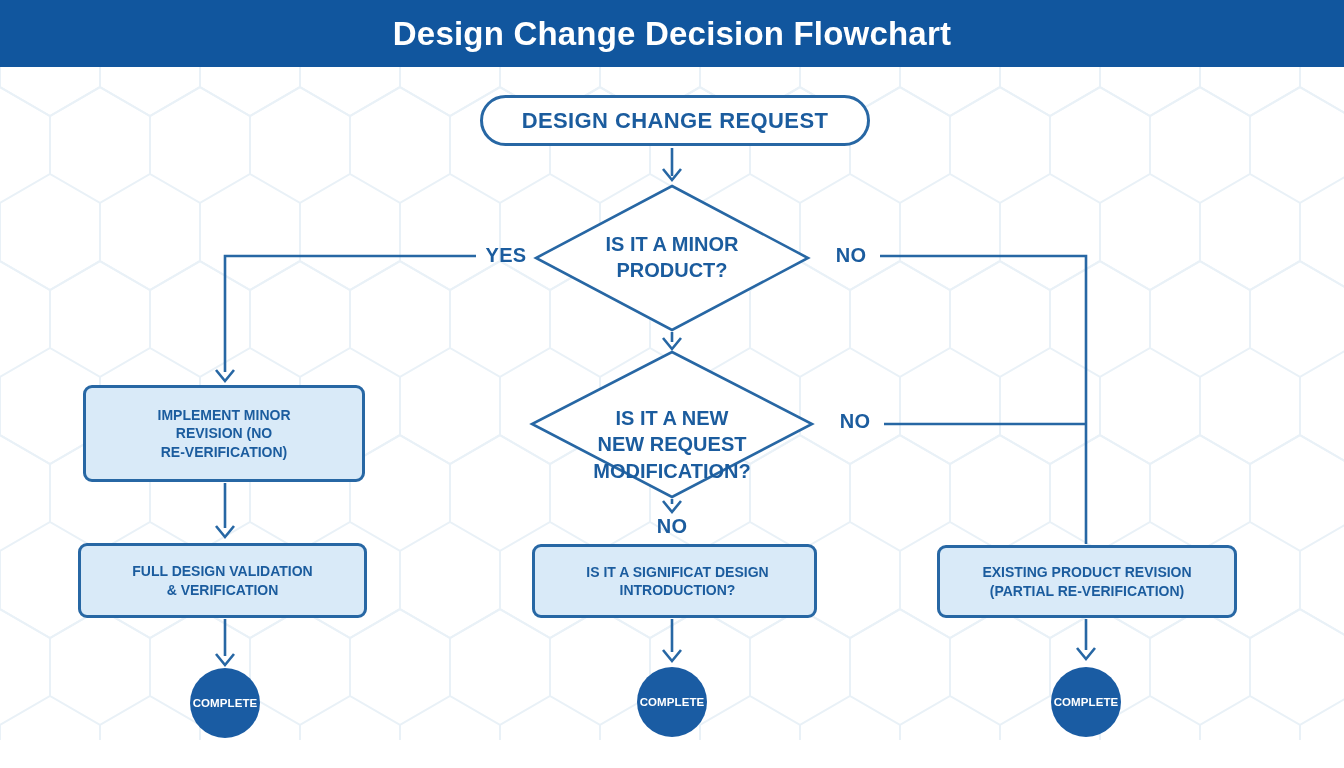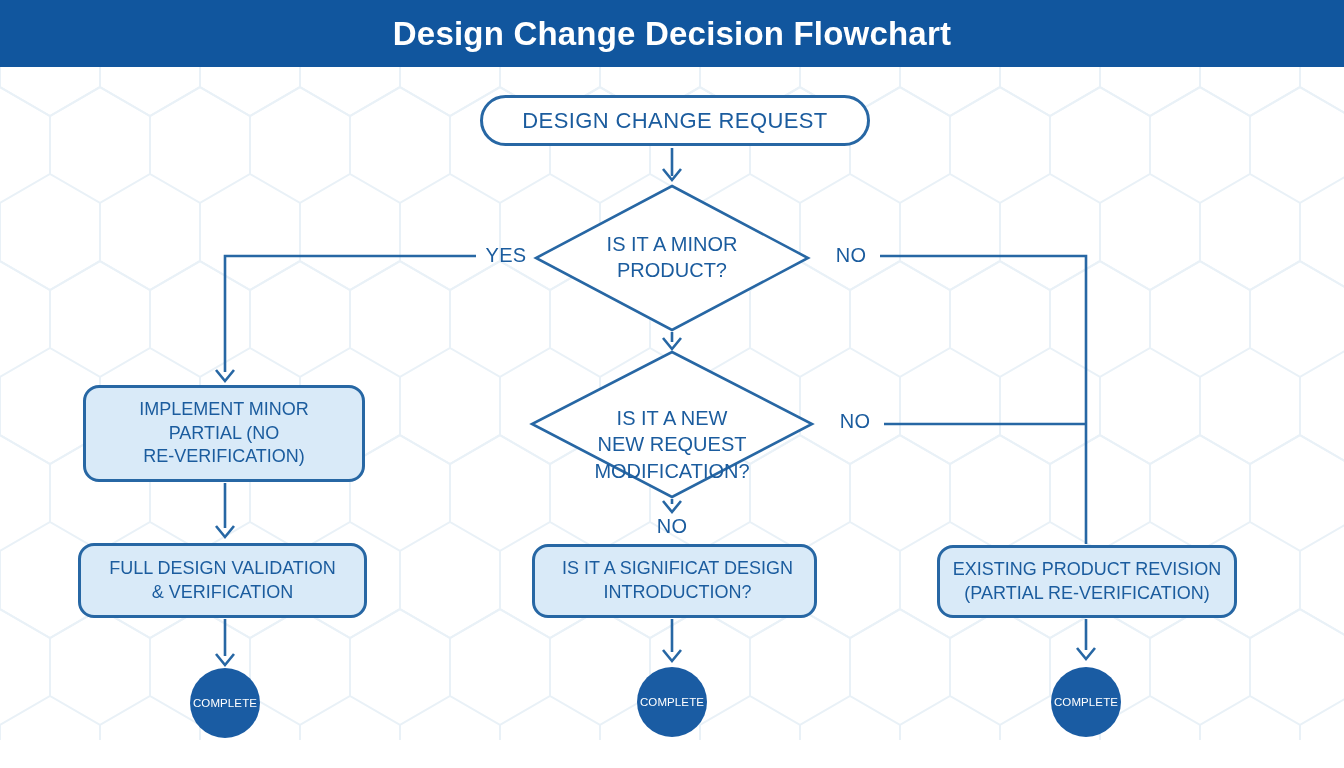--- a/index.html
+++ b/index.html
@@ -13,29 +13,29 @@
   .bg-layer,.connector-layer{position:absolute;left:0;top:0;width:1344px;height:768px;}
   .bg-layer{z-index:0;}
   .connector-layer{z-index:1;}
   .hex-path{stroke:var(--hex-stroke);fill:none;stroke-width:2;}
   .flow-line{stroke:var(--line);stroke-width:2.6;fill:none;}
   .diamond{fill:#ffffff;stroke:var(--line);stroke-width:2.6;}
   .header{position:absolute;left:0;top:0;width:1344px;height:67px;background:var(--header-bg);
     display:flex;align-items:center;justify-content:center;z-index:3;}
   .header h1{color:#ffffff;font-size:33px;font-weight:700;letter-spacing:.2px;}
   .node{position:absolute;z-index:2;display:flex;flex-direction:column;align-items:center;
-    justify-content:center;text-align:center;color:var(--text-blue);font-weight:400;}
+    justify-content:center;text-align:center;color:var(--text-blue);font-weight:700;}
   .node .ln{display:block;white-space:nowrap;}
   .pill{left:480px;top:95px;width:390px;height:51px;background:#ffffff;
     border:3px solid var(--line);border-radius:27px;font-size:22px;letter-spacing:.4px;}
   .d-label{background:transparent;font-size:20px;line-height:1.32;justify-content:space-between;}
   .d1-label{left:572px;top:231px;width:200px;}
   .d2-label{left:572px;top:385px;width:200px;margin-top:20px;}
-  .proc{background:var(--box-fill);border:3px solid var(--box-border);border-radius:16px;
-    font-size:18px;line-height:1.32;}
+  .proc{background:var(--box-fill);border:3px solid var(--box-border);border-radius:9px;
+    font-size:14px;line-height:1.32;}
   .b1{left:83px;top:385px;width:282px;height:97px;}
   .b2{left:78px;top:543px;width:289px;height:75px;}
   .b3{left:532px;top:544px;width:285px;height:74px;padding-left:6px;}
   .b4{left:937px;top:545px;width:300px;height:73px;}
   .edge-label{background:transparent;font-size:20px;letter-spacing:.3px;}
   .yes1{left:479px;top:242px;width:54px;height:26px;}
   .no1{left:824px;top:242px;width:54px;height:26px;}
   .no2{left:828px;top:408px;width:54px;height:26px;}
   .no3{left:645px;top:513px;width:54px;height:26px;}
   .terminal{width:70px;height:70px;border-radius:50%;background:var(--circle-fill);
@@ -133,21 +133,21 @@
     <span class="ln">MODIFICATION?</span>
   </div>
 
   <div class="node edge-label yes1">YES</div>
   <div class="node edge-label no1">NO</div>
   <div class="node edge-label no2">NO</div>
   <div class="node edge-label no3">NO</div>
 
   <div class="node proc b1">
     <span class="ln">IMPLEMENT MINOR</span>
-    <span class="ln">PARTIAL (NO</span>
+    <span class="ln">REVISION (NO</span>
     <span class="ln">RE-VERIFICATION)</span>
   </div>
 
   <div class="node proc b2">
     <span class="ln">FULL DESIGN VALIDATION</span>
     <span class="ln">&amp; VERIFICATION</span>
   </div>
 
   <div class="node proc b3">
     <span class="ln">IS IT A SIGNIFICAT DESIGN</span>

